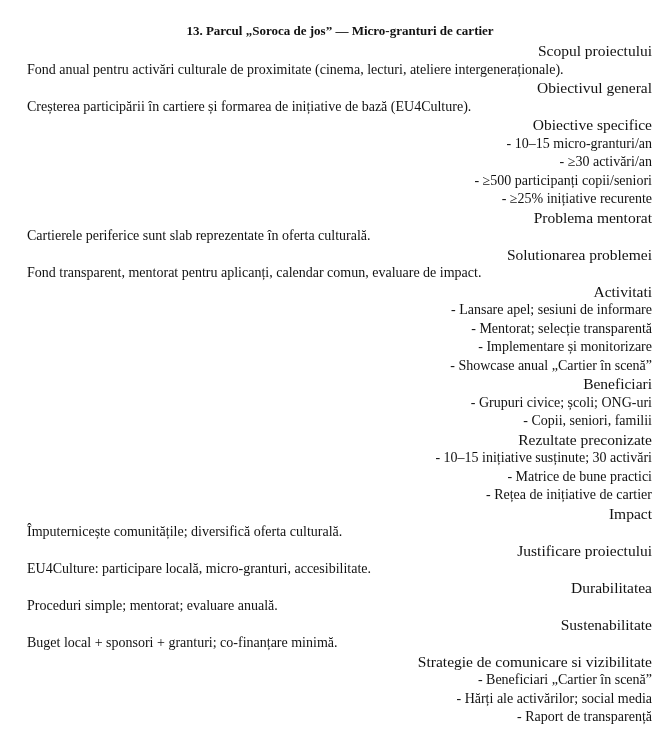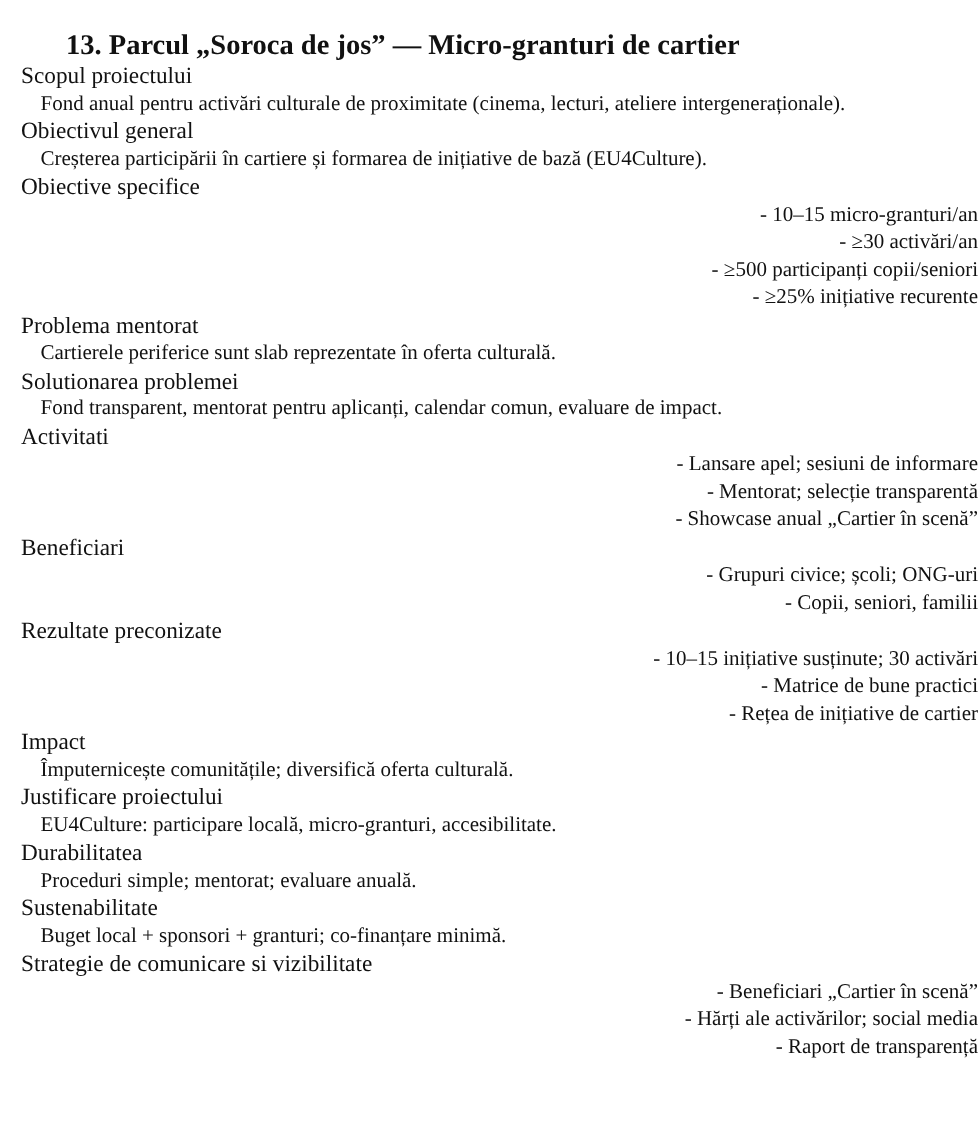--- a/index.html
+++ b/index.html
@@ -3,26 +3,26 @@
 <meta charset="utf-8">
 <style>
   html, body { margin: 0; padding: 0; background: #ffffff; }
   body {
     width: 652px; height: 755px; overflow: hidden;
     font-family: "Liberation Serif", "DejaVu Serif", serif;
     color: #111111;
   }
   .page { position: relative; width: 652px; height: 755px; box-sizing: border-box; padding: 20px 0 0 27px; }
   .title {
-    font-weight: bold; font-size: 19px; line-height: 22px;
-    width: 652px; margin-left: -27px; margin-bottom: 0px;
-    padding-left: 44px; box-sizing: border-box;
+    font-weight: bold; font-size: 13px; line-height: 22px;
+    text-align: center; width: 652px; margin-left: -27px; margin-bottom: 0px;
+    padding-left: 28px; box-sizing: border-box;
   }
   .section-heading {
-    font-size: 15.5px; line-height: 18.5px; text-align: left;
+    font-size: 15.5px; line-height: 18.5px; text-align: right;
     width: 652px; margin-left: -27px; padding-left: 14px; box-sizing: border-box;
     white-space: nowrap;
   }
   .para, .item {
     font-size: 14px; line-height: 18.5px; white-space: nowrap;
   }
   .list { margin: 0; padding: 0; list-style: none; text-align: right; }
 </style>
 </head>
 <body>
@@ -58,20 +58,21 @@
   <div>
     <div class="section-heading">Solutionarea problemei</div>
     <div class="para">Fond transparent, mentorat pentru aplicanți, calendar comun, evaluare de impact.</div>
   </div>
 
   <div>
     <div class="section-heading">Activitati</div>
     <div class="list">
       <div class="item">- Lansare apel; sesiuni de informare</div>
       <div class="item">- Mentorat; selecție transparentă</div>
+      <div class="item">- Implementare și monitorizare</div>
       <div class="item">- Showcase anual „Cartier în scenă”</div>
     </div>
   </div>
 
   <div>
     <div class="section-heading">Beneficiari</div>
     <div class="list">
       <div class="item">- Grupuri civice; școli; ONG-uri</div>
       <div class="item">- Copii, seniori, familii</div>
     </div>

